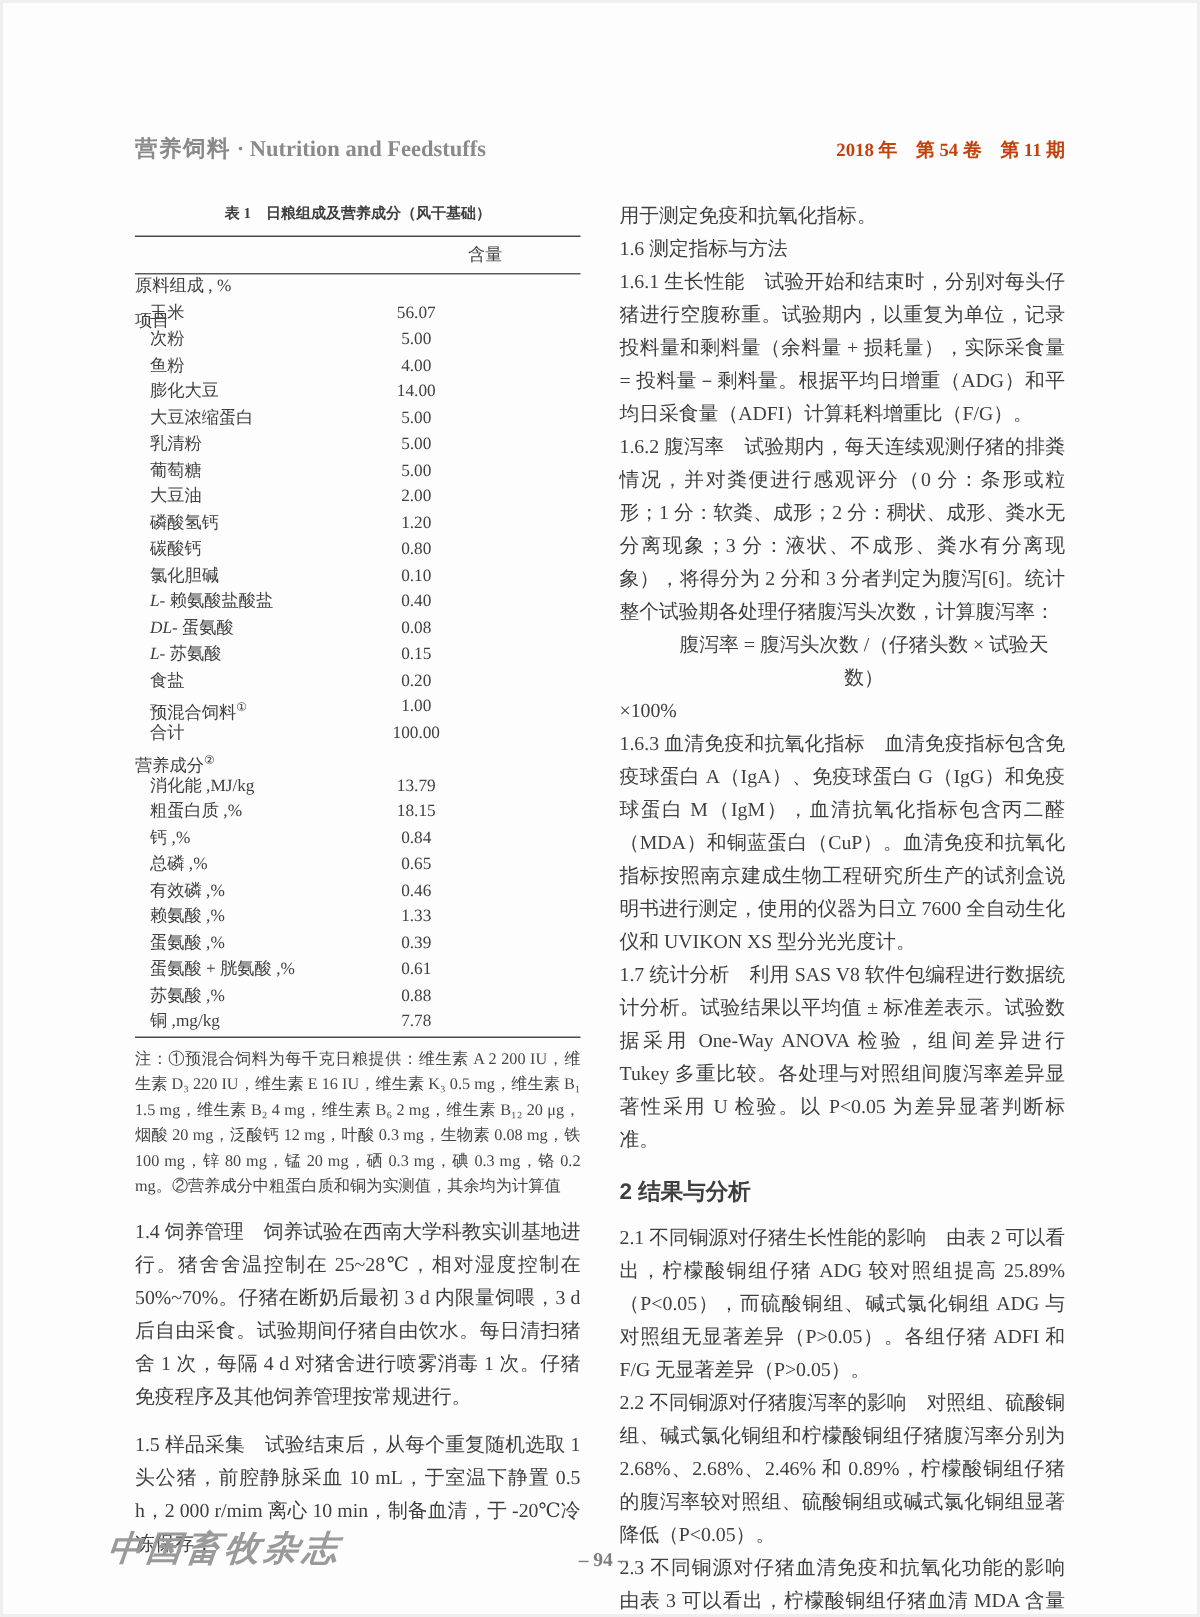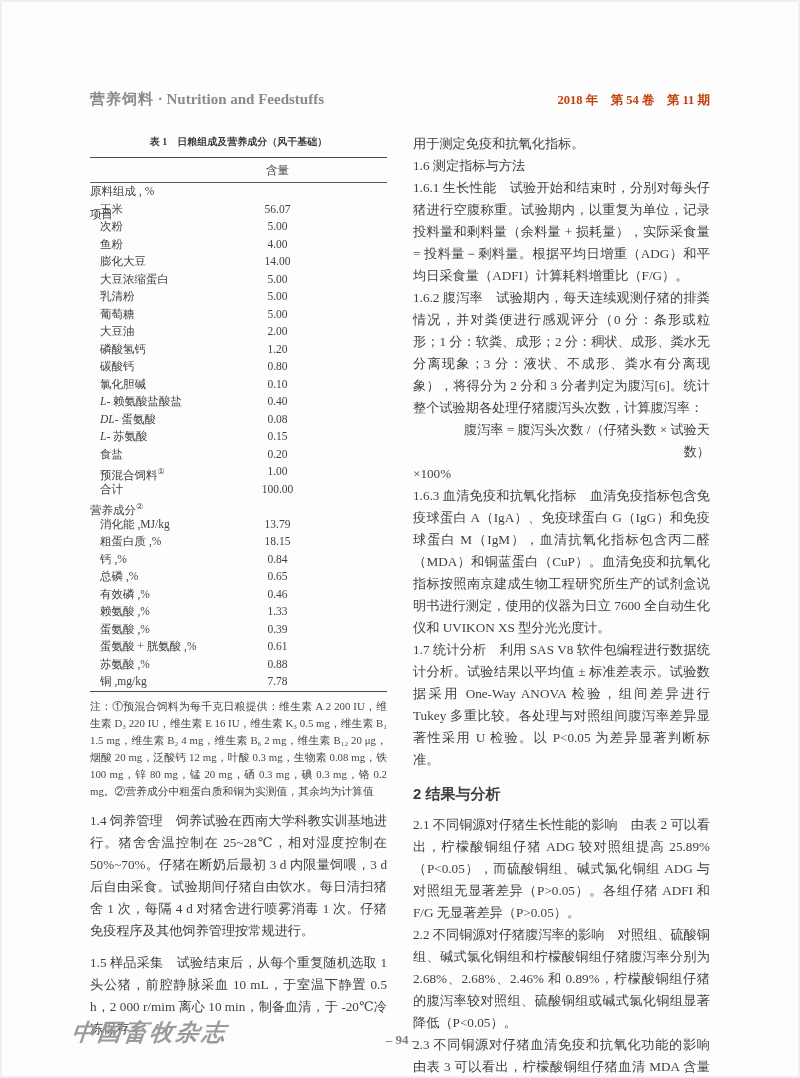--- a/index.html
+++ b/index.html
@@ -21,33 +21,33 @@
   .head-left .en{font-family:"Liberation Serif",serif;}
   .head-right{color:#c2410c;font-size:12.5px;font-weight:bold;}
   
   .cols{display:flex;gap:26px;}
   .col{width:299px;}
   
   .tbl-title{text-align:center;font-weight:bold;font-size:10px;margin:2px 0 8px 0;}
   .tbl{border-top:1.6px solid #4a4a4a;border-bottom:1.6px solid #4a4a4a;}
   .thead{display:flex;height:24px;line-height:24px;font-size:11.5px;border-bottom:0.8px solid #5a5a5a;}
   .thead .tlabel{flex:1;margin-top:44px;}
-  .thead .tvalue{width:115px;padding-right:52px;}
+  .thead .tvalue{width:115px;text-align:right;padding-right:52px;}
   .trow{display:flex;height:17.5px;line-height:17.5px;font-size:11.5px;}
   .trow.ind .tlabel{padding-left:10px;}
   .tlabel{flex:1;white-space:nowrap;}
   .tlabel i{font-style:italic;}
   .tlabel sup{font-size:8px;}
   .tvalue{width:115px;text-align:center;padding-right:52px;}
   
   .tbl-note{font-size:10.8px;line-height:17px;text-align:justify;margin-top:6px;color:#464646;}
   
   .para{font-size:13.2px;line-height:22px;text-align:justify;margin:0;}
   .left-paras .para{margin-top:10px;}
-  .para.formula{padding-left:2.2em;text-align:right;}
+  .para.formula{padding-left:2.2em;text-align:center;}
   .sect-heading{font-family:"Liberation Sans","DejaVu Sans",sans-serif;font-weight:bold;font-size:15px;margin:14px 0 10px 0;}
   
   .pagefoot{position:absolute;left:0;bottom:28px;width:800px;}
   .foot-logo{position:absolute;left:70px;bottom:0;color:#9a9a9a;font-size:23px;font-weight:bold;font-style:italic;font-family:"DejaVu Serif",serif;letter-spacing:3px;transform:skewX(-6deg);}
   .foot-page{width:800px;text-align:center;color:#7d7d7d;font-size:13px;font-weight:bold;}
 </style>
 </head>
 <body>
 
 <div class="page">

